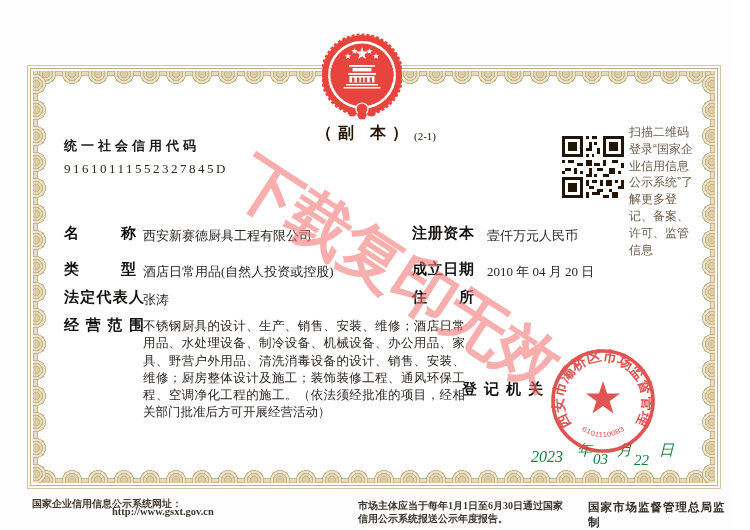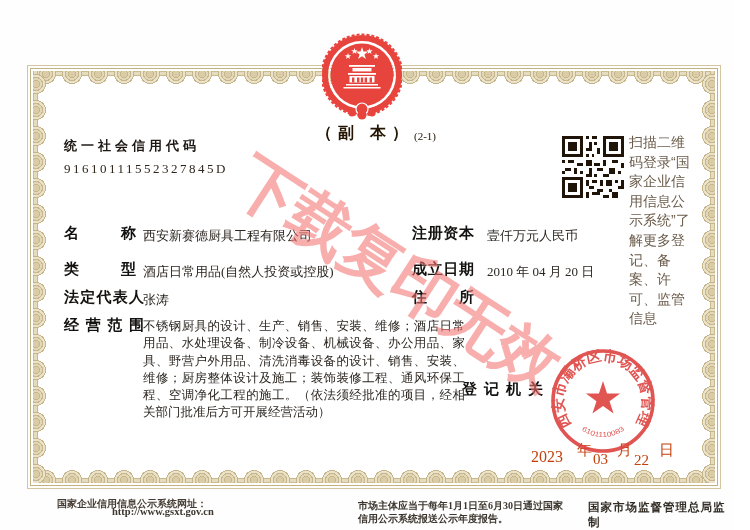--- a/index.html
+++ b/index.html
@@ -37,38 +37,38 @@
 
   .abs{position:absolute;}
   
   .credit-label{left:64px;top:137px;font-size:13px;font-weight:bold;letter-spacing:4px;color:#1c1712;}
   .credit-code{left:64px;top:161px;font-size:13px;letter-spacing:2.5px;color:#30261c;}
   .title-block{left:230px;top:118px;width:292px;text-align:center;}
   .title{font-size:46px;font-weight:bold;letter-spacing:13px;color:#241503;margin:0;line-height:1.1;text-indent:13px;}
   .subtitle-line{margin-top:5px;font-size:16px;color:#241503;font-weight:bold;letter-spacing:6px;}
   .copy-index{font-size:11px;font-weight:normal;letter-spacing:0;vertical-align:-2px;}
   .qr{left:562px;top:136px;}
-  .qr-caption{left:629px;top:133px;width:66px;font-size:14px;line-height:1.4;color:#6a5b4a;font-family:"Liberation Sans",sans-serif;}
+  .qr-caption{left:629px;top:124px;width:66px;font-size:12px;line-height:1.4;color:#6a5b4a;font-family:"Liberation Sans",sans-serif;}
   
   .flabel{font-size:15px;font-weight:bold;color:#141210;text-align:justify;text-align-last:justify;}
   .fvalue{font-size:13px;color:#2c2620;}
   .w72{width:72px;} .w80{width:80px;} .w62{width:62px;}
   .scope-value{width:322px;font-size:12.5px;line-height:1.38;text-align:justify;}
   .addr-value{width:224px;font-size:12.5px;line-height:1.5;}
   
   .authority{left:462px;top:380px;font-size:15px;font-weight:bold;letter-spacing:7px;color:#141210;}
   .seal{left:545px;top:345px;opacity:.9;}
-  .dt{font-size:15px;color:#c2410c;}
+  .dt{font-size:15px;color:#15803d;font-style:italic;}
   
   .wm{position:absolute;z-index:6;font-family:"Liberation Sans","DejaVu Sans",sans-serif;
       font-size:64px;font-weight:bold;color:rgba(243,116,112,0.58);
       transform:translate(-50%,-50%) rotate(33deg);pointer-events:none;line-height:1;}
   
   .foot{font-family:"Liberation Serif",serif;color:#453d33;}
-  .foot-left-label{left:32px;top:497px;font-size:10px;font-weight:bold;margin-left:25px;}
+  .foot-left-label{left:32px;top:497px;font-size:10px;font-weight:bold;}
   .foot-left-url{left:112px;top:506px;font-size:10.5px;font-weight:bold;color:#3c362e;}
   .foot-mid{left:358px;top:499px;width:208px;font-size:10px;line-height:1.3;font-weight:bold;color:#3c362e;}
   .foot-right{left:588px;top:500px;font-size:11.5px;font-weight:bold;letter-spacing:1px;color:#332d26;}
   .z2{z-index:2;} .z3{z-index:3;} .z7{z-index:7;}
 </style>
 </head>
 <body>
 
 <div class="page">
 

